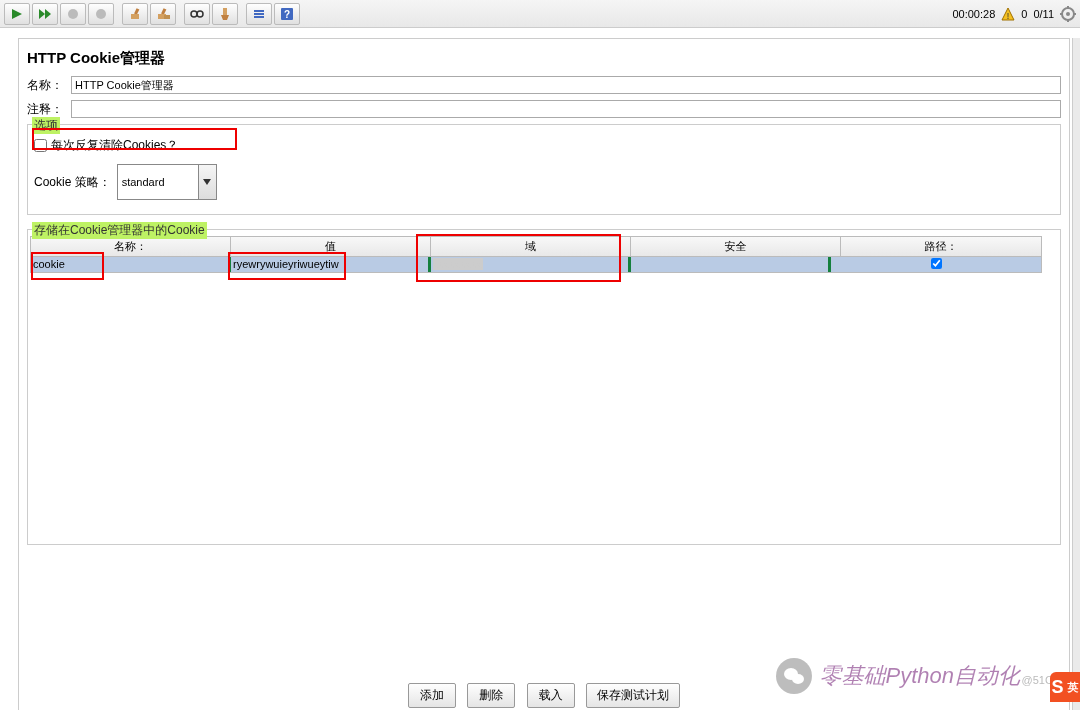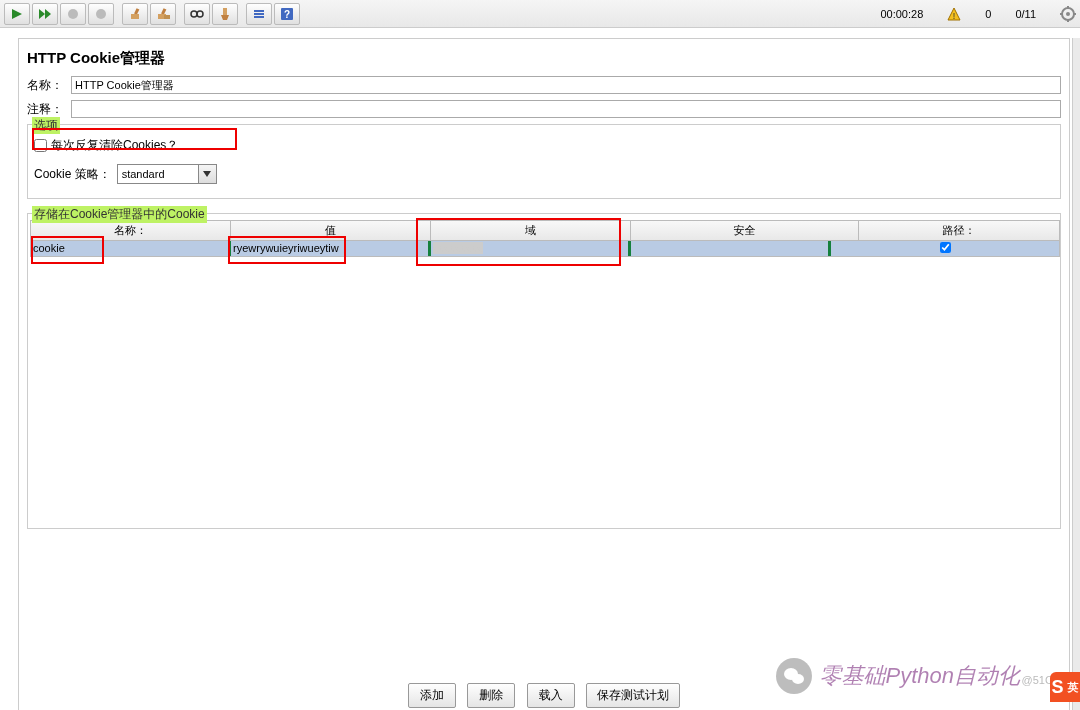--- a/index.html
+++ b/index.html
@@ -1,36 +1,36 @@
 <!DOCTYPE html>
 <html><head>
 <meta charset="utf-8">
 <style>
 * { box-sizing: border-box; margin: 0; padding: 0; }
 body { font-family: "Microsoft YaHei", Arial, sans-serif; font-size: 12px; background: #fff; color: #000; width: 1080px; height: 710px; overflow: hidden; position: relative; }
 .toolbar { height: 28px; background: linear-gradient(#f5f5f5, #e8e8e8); border-bottom: 1px solid #ccc; display: flex; align-items: center; padding: 2px 4px; }
 .tb-btn { width: 26px; height: 22px; border: 1px solid #bbb; background: linear-gradient(#fefefe, #e0e0e0); border-radius: 2px; margin-right: 2px; display: flex; align-items: center; justify-content: center; cursor: pointer; }
 .tb-sep { width: 2px; height: 22px; margin: 0 2px; }
-.tb-right { margin-left: auto; display: flex; align-items: center; gap: 24px; font-size: 11px; }
+.tb-right { margin-left: auto; display: flex; align-items: center; gap: 6px; font-size: 11px; }
 .warn-icon { width: 14px; height: 14px; display: inline-block; }
 .gear-icon { width: 16px; height: 16px; display: inline-block; }
 
 .main { position: absolute; left: 18px; top: 38px; right: 10px; bottom: 0; border: 1px solid #ccc; border-bottom: none; padding: 6px 8px 0 8px; background: #fff; }
 .title { font-size: 15px; font-weight: bold; margin: 4px 0 8px 0; }
 .form-row { display: flex; align-items: center; margin-bottom: 6px; }
 .form-row label { width: 44px; font-size: 12px; }
 .form-row input[type=text] { flex: 1; height: 18px; border: 1px solid #aaa; padding: 1px 3px; font-size: 11px; }
 
 .fieldset { border: 1px solid #ccc; margin-top: 6px; position: relative; padding: 8px 6px 10px 6px; }
 .fieldset .legend { position: absolute; top: -8px; left: 4px; background: #bef264; padding: 0 2px; font-size: 12px; color: #333; }
 .checkbox-row { display: flex; align-items: center; margin: 4px 0; font-size: 12px; }
 .checkbox-row input { margin-right: 4px; width: 13px; height: 13px; }
 .redbox1 { position: absolute; border: 2px solid #e00; pointer-events: none; }
 .combo-row { display: flex; align-items: center; margin-top: 10px; font-size: 12px; }
-.combo { display: inline-flex; align-items: center; border: 1px solid #888; margin-left: 6px; height: 20px; }
+.combo { display: inline-flex; align-items: center; border: 1px solid #888; margin-left: 6px; height: 36px; }
 .combo input { border: none; width: 80px; padding: 1px 4px; font-size: 11px; outline: none; }
 .combo .arrow-btn { width: 18px; height: 100%; background: linear-gradient(#f5f5f5,#ddd); border-left: 1px solid #888; display: flex; align-items: center; justify-content: center; cursor: pointer; }
 
 .table-area { margin-top: 14px; }
 .table-head { display: flex; background: linear-gradient(#f8f8f8,#e8e8e8); border: 1px solid #bbb; }
 .th { text-align: center; font-size: 11px; padding: 2px 0; border-right: 1px solid #bbb; }
 .th:last-child { border-right: none; }
 .table-row { display: flex; background: #b9cbe4; border: 1px solid #bbb; border-top: none; height: 16px; }
 .td { font-size: 11px; padding: 1px 2px; border-right: 3px solid #15803d; overflow: hidden; white-space: nowrap; }
 .td:last-child { border-right: none; }
@@ -172,21 +172,21 @@
         <input type="text" readonly="" value="standard" style="">
         <div class="arrow-btn">
             <svg width="8" height="6">
               <polygon points="0,0 8,0 4,6" fill="#333"></polygon>
             </svg>
           </div>
       </div>
     </div>
   </div>
 
-  <div class="fieldset table-area" style="padding:6px 0 2px 2px; height:316px; position:relative;">
+  <div class="fieldset table-area" style="padding:6px 18px 2px 2px; height:316px; position:relative;">
     <div class="legend">存储在Cookie管理器中的Cookie</div>
 
     <div class="table-head">
       <div class="th col-name">名称：</div>
       <div class="th col-value">值</div>
       <div class="th col-domain">域</div>
       <div class="th col-secure">安全</div>
       <div class="th col-path">路径：</div>
     </div>
     <div class="table-row">

